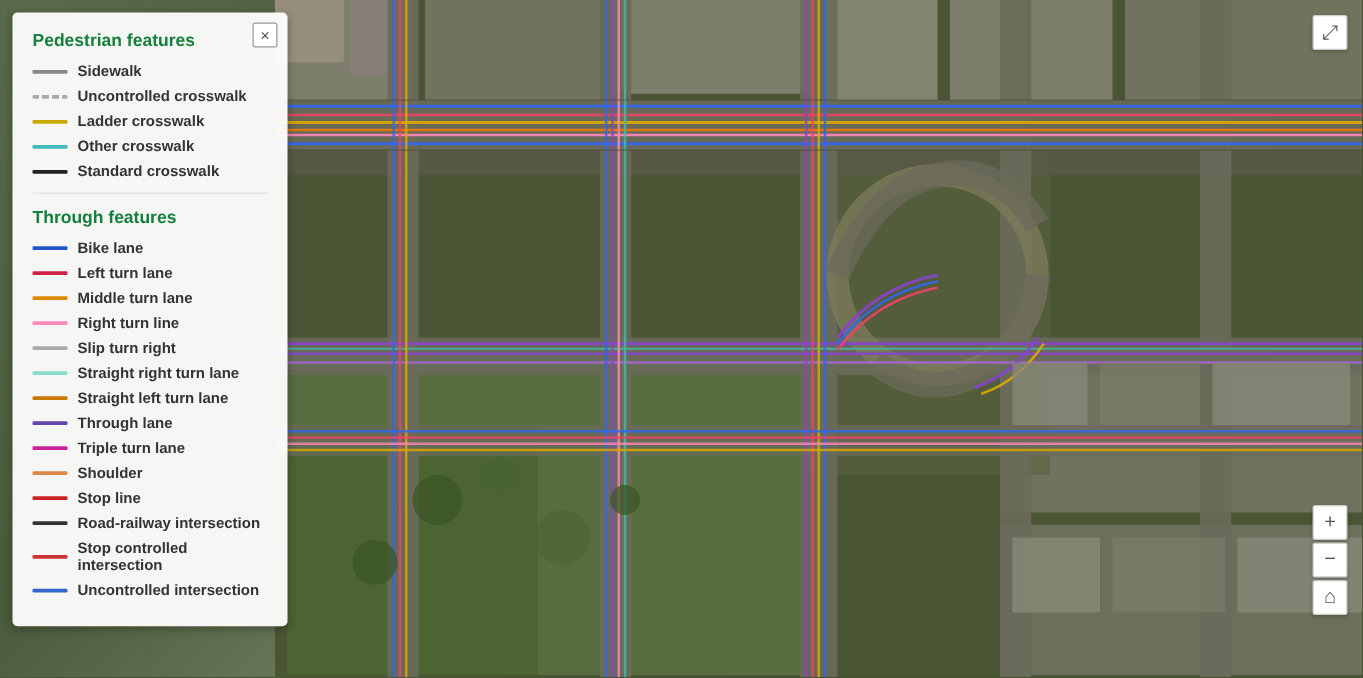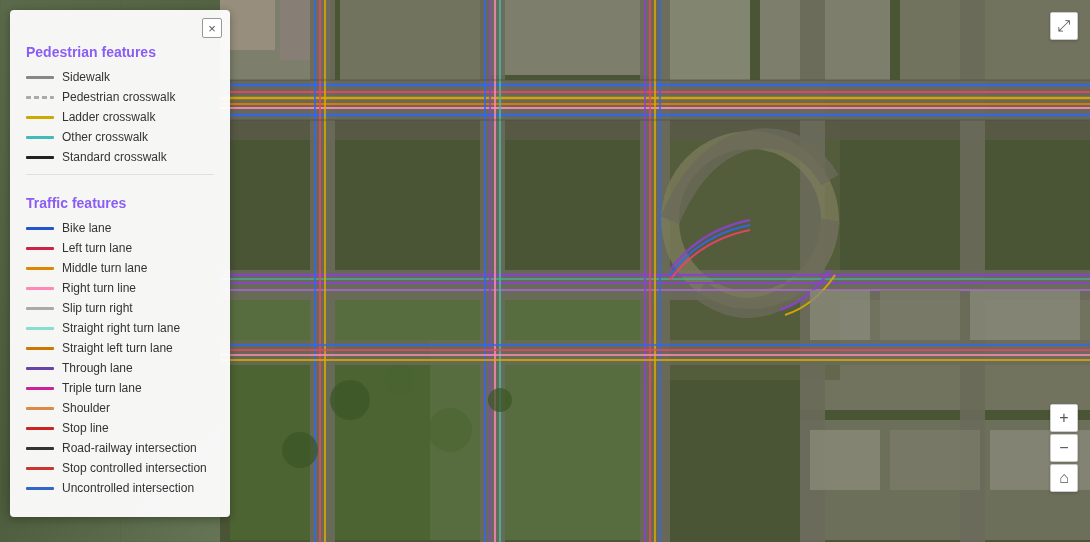--- a/index.html
+++ b/index.html
@@ -50,42 +50,43 @@
       align-items: center;
       justify-content: center;
       font-size: 13px;
       color: #555;
       line-height: 1;
     }
 
     .section-title {
       font-size: 14px;
       font-weight: bold;
-      color: #8b5cf6;
+      color: #15803d;
       margin-bottom: 10px;
-      margin-top: 20px;
+      margin-top: 0;
     }
 
     .legend-item {
       display: flex;
       align-items: center;
       margin-bottom: 6px;
       gap: 8px;
     }
 
     .legend-line {
       width: 28px;
       height: 3px;
       flex-shrink: 0;
       border-radius: 1px;
     }
 
     .legend-label {
       font-size: 12px;
       color: #333;
+      font-weight: bold;
     }
 
     .section-divider {
       height: 1px;
       background: #e0e0e0;
       margin: 10px 0;
     }
 
     
     #map-controls {
@@ -245,39 +246,39 @@
   <div class="section-title">Pedestrian features</div>
 
   <div id="pedestrian-items">
 
   <div class="legend-item">
         <div class="legend-line" style="background-color: rgb(136, 136, 136);"></div>
         <span class="legend-label">Sidewalk</span>
       </div>
       <div class="legend-item">
         <div class="legend-line" style="background-color: transparent; background-image: repeating-linear-gradient(90deg, rgb(170, 170, 170) 0px, rgb(170, 170, 170) 5px, transparent 5px, transparent 8px);"></div>
-        <span class="legend-label">Pedestrian crosswalk</span>
+        <span class="legend-label">Uncontrolled crosswalk</span>
       </div>
       <div class="legend-item">
         <div class="legend-line" style="background-color: rgb(204, 170, 0);"></div>
         <span class="legend-label">Ladder crosswalk</span>
       </div>
       <div class="legend-item">
         <div class="legend-line" style="background-color: rgb(68, 187, 187);"></div>
         <span class="legend-label">Other crosswalk</span>
       </div>
       <div class="legend-item">
         <div class="legend-line" style="background-color: rgb(34, 34, 34);"></div>
         <span class="legend-label">Standard crosswalk</span>
       </div>
     </div>
 
   <div class="section-divider"></div>
 
-  <div class="section-title">Traffic features</div>
+  <div class="section-title">Through features</div>
 
   <div id="traffic-items">
 
   <div class="legend-item">
         <div class="legend-line" style="background-color: rgb(34, 85, 204);"></div>
         <span class="legend-label">Bike lane</span>
       </div>
       <div class="legend-item">
         <div class="legend-line" style="background-color: rgb(204, 34, 68);"></div>
         <span class="legend-label">Left turn lane</span>

